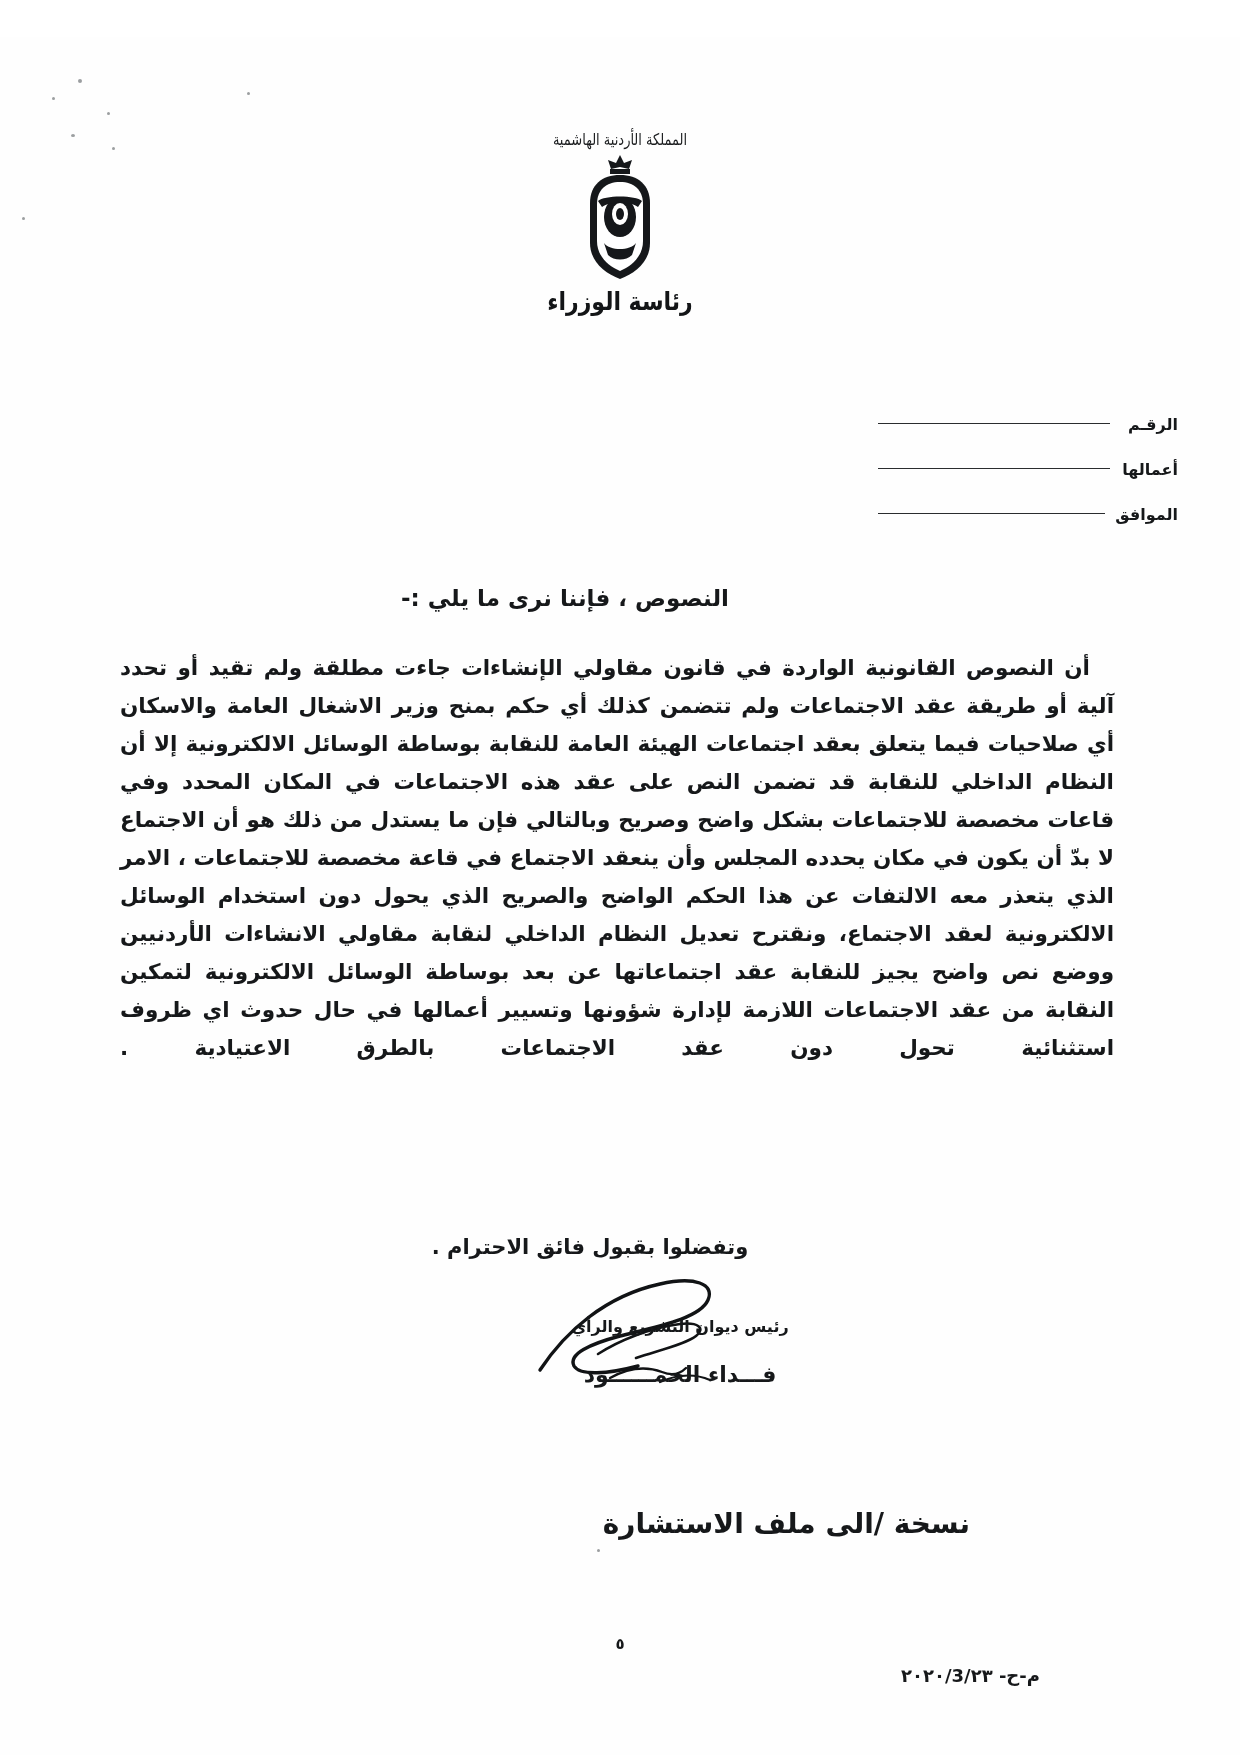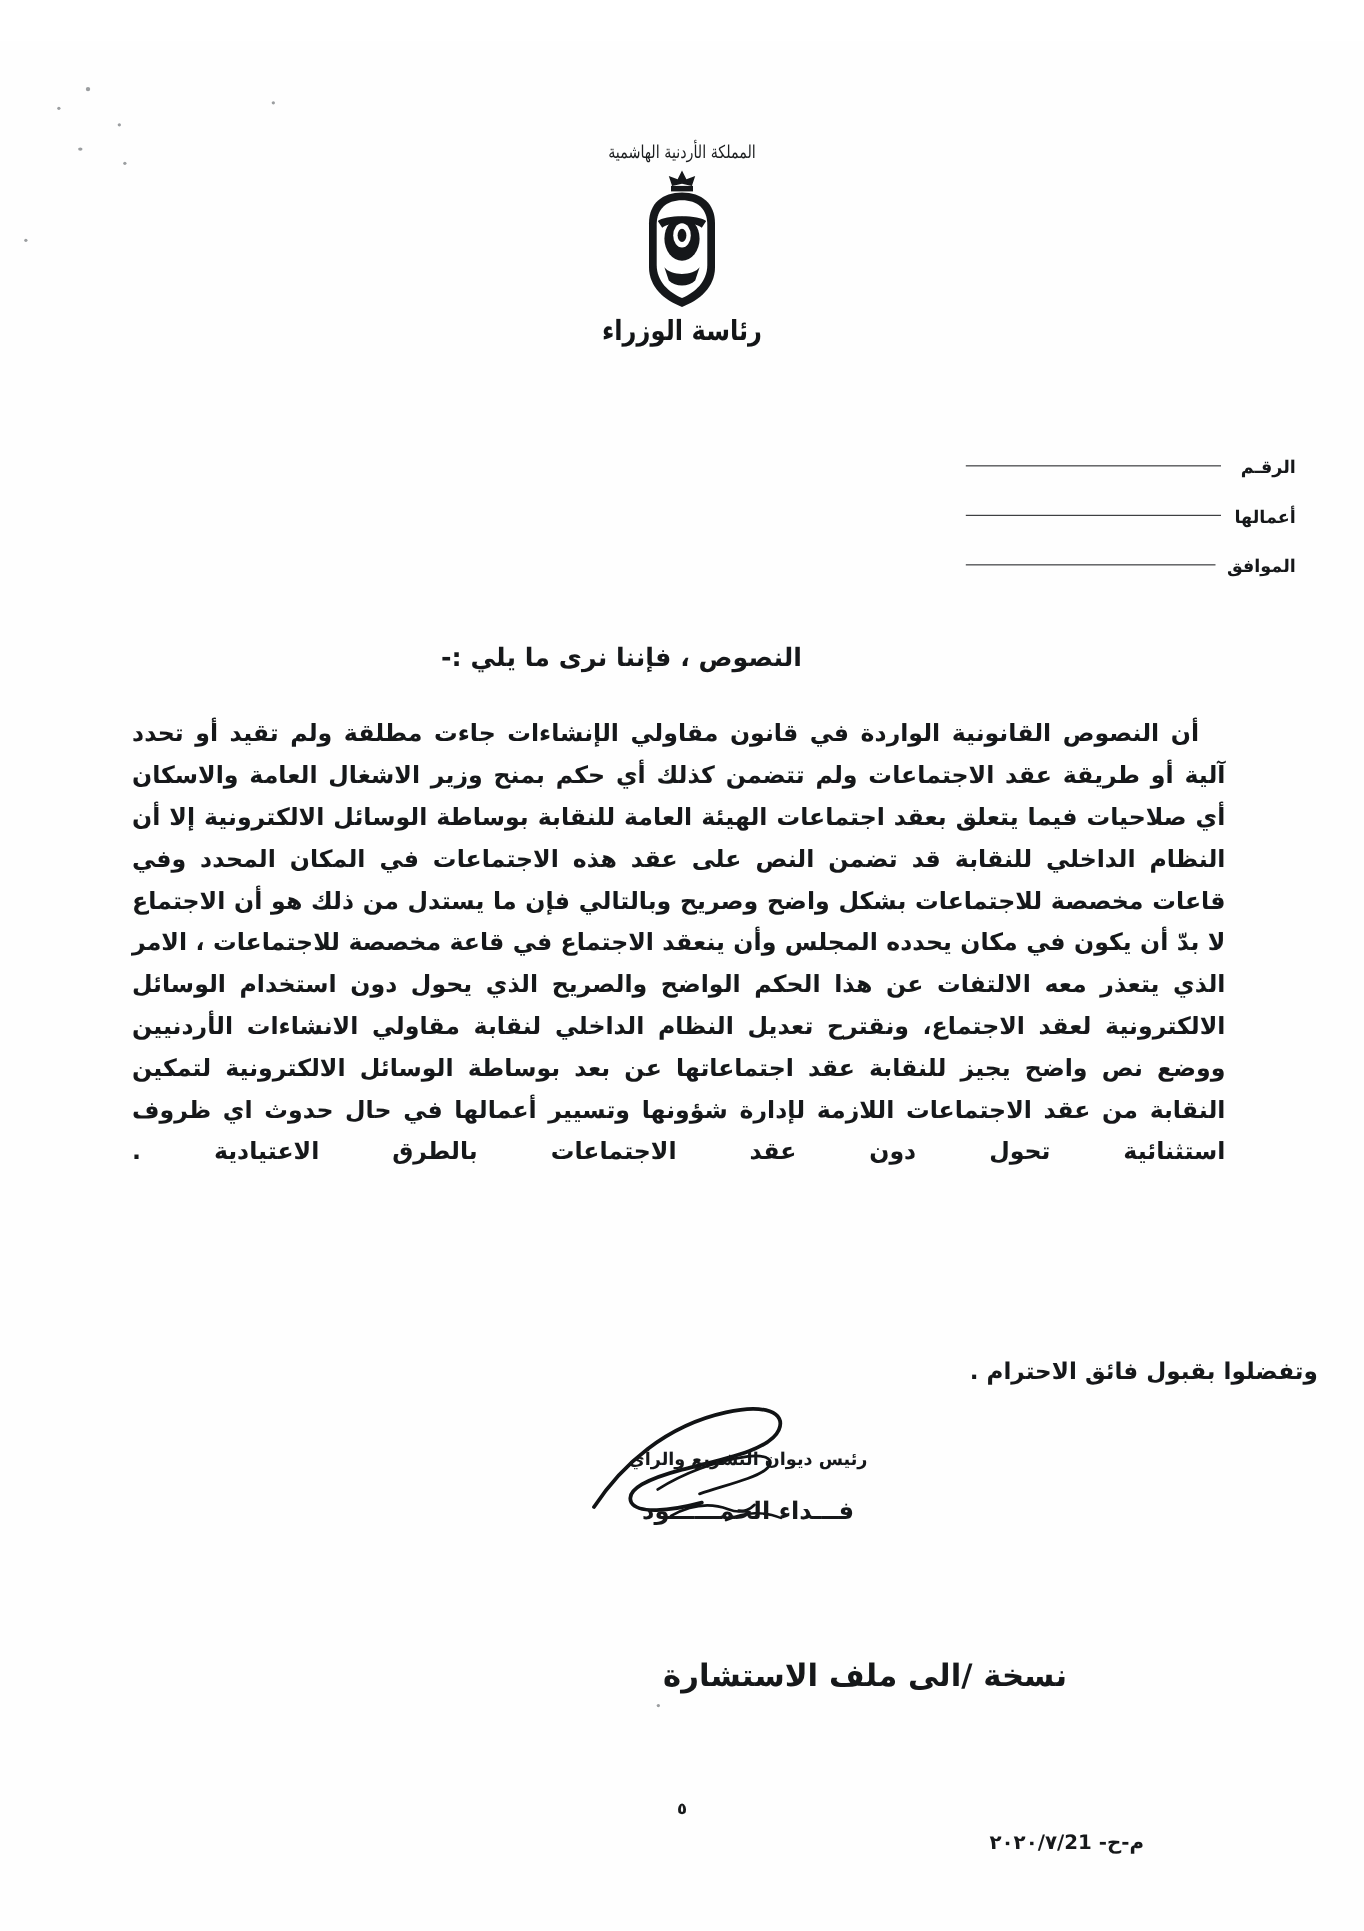--- a/index.html
+++ b/index.html
@@ -119,23 +119,23 @@
     font-weight: 700;
     text-align: justify;
     text-align-last: justify;
     letter-spacing: .1px;
   }
   .body-text p { margin: 0; text-indent: 24px; }
 
   .closing {
     position: absolute;
     top: 1198px;
-    right: 12px;
+    right: 0;
     left: 0;
-    text-align: right;
+    text-align: center;
     font-size: 21px;
     font-weight: 700;
   }
   .closing-inner { display:inline-block; transform: translateX(-30px); }
 
   
   .sig-block {
     position: absolute;
     top: 1280px;
     right: 380px;
@@ -261,15 +261,15 @@
 
   <div class="sig-block">
     <div class="sig-title">رئيس ديوان التشريع والرأي</div>
     <div class="sig-name">فـــداء الحمــــــود</div>
   </div>
 
   <div class="cc-note">نسخة /الى ملف الاستشارة</div>
 
   <div class="page-number">٥</div>
 
-  <div class="footer-code">م-ح- ٢٠٢٠/٧/21</div>
+  <div class="footer-code">م-ح- ٢٠٢٠/3/٢٣</div>
 
 </div>
 
 </body></html>

